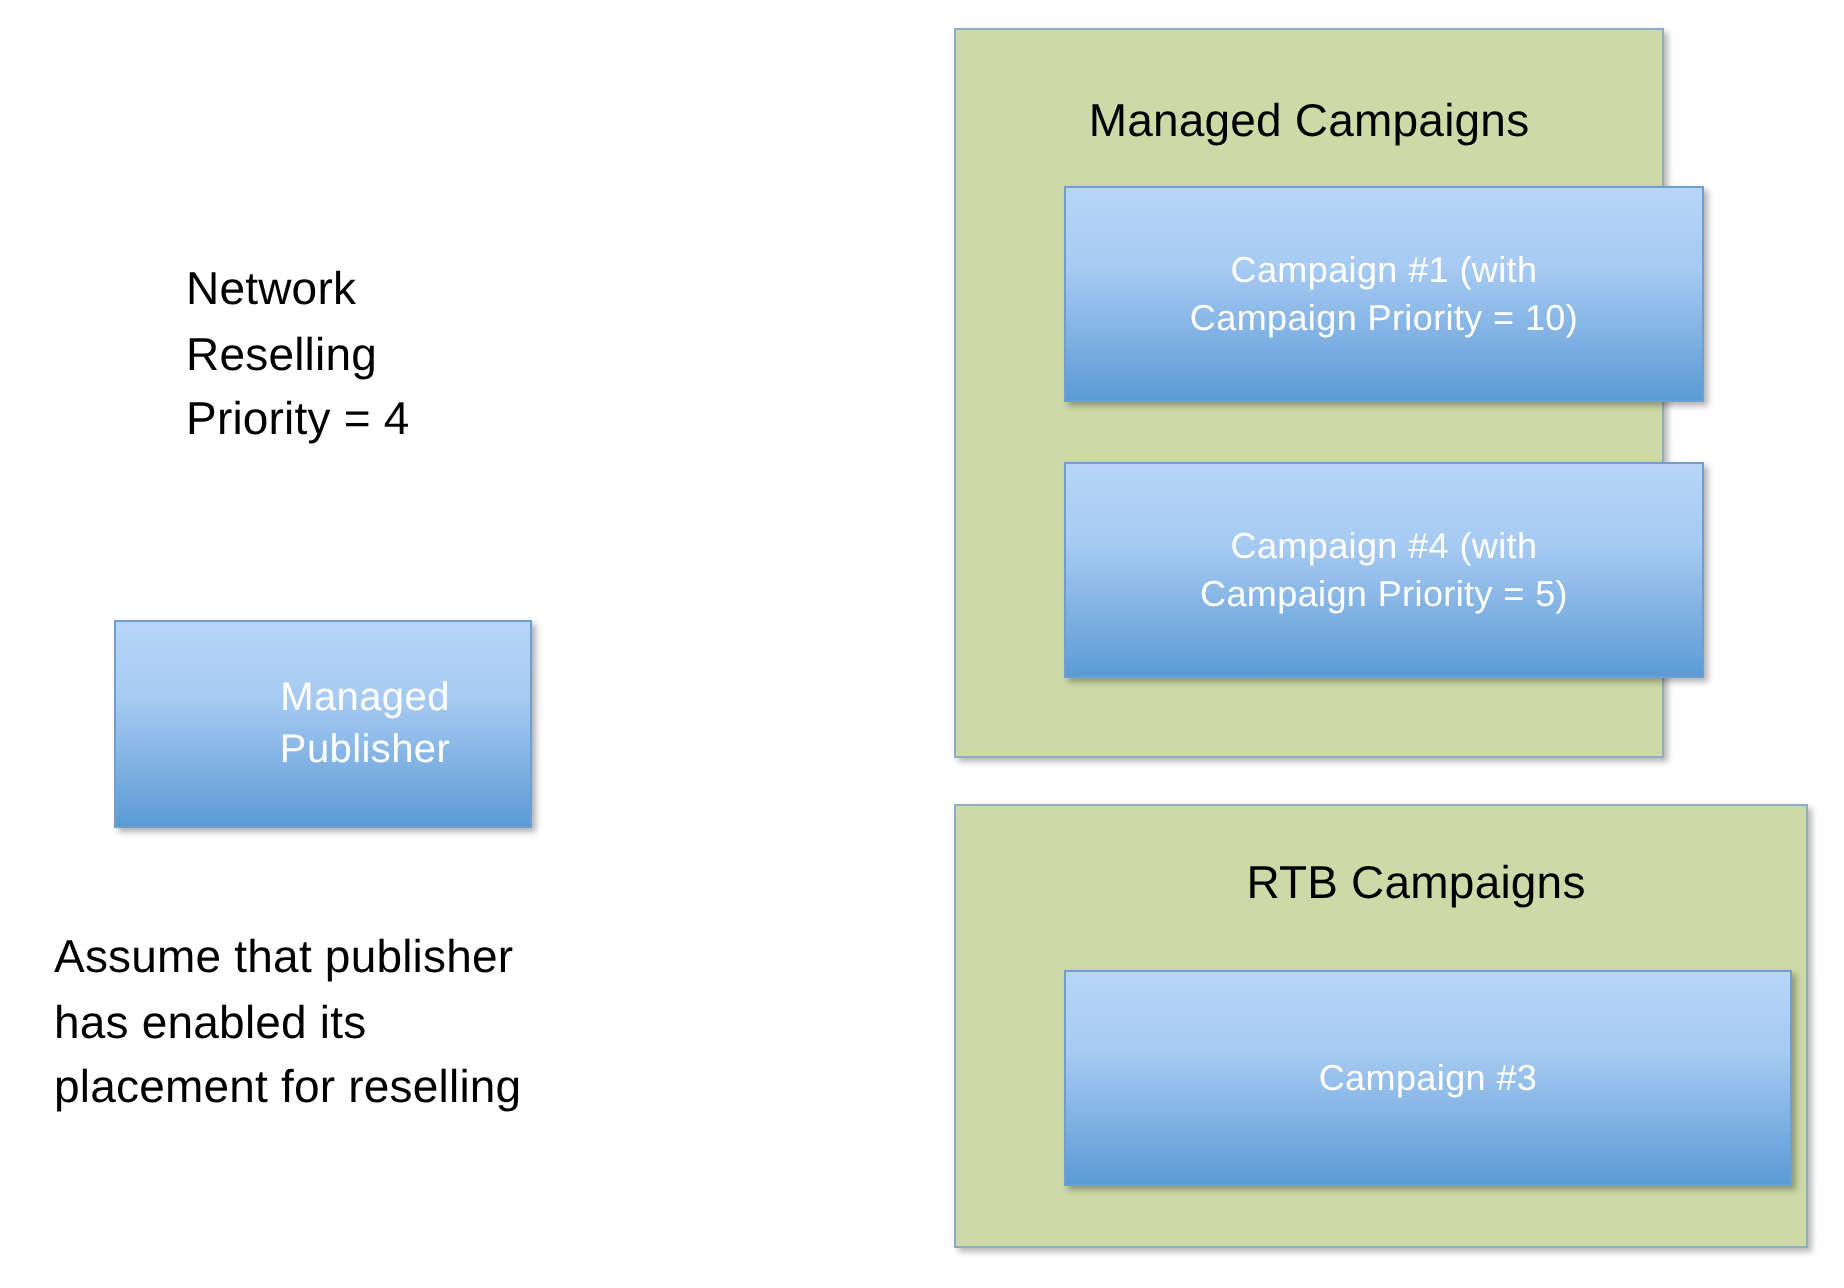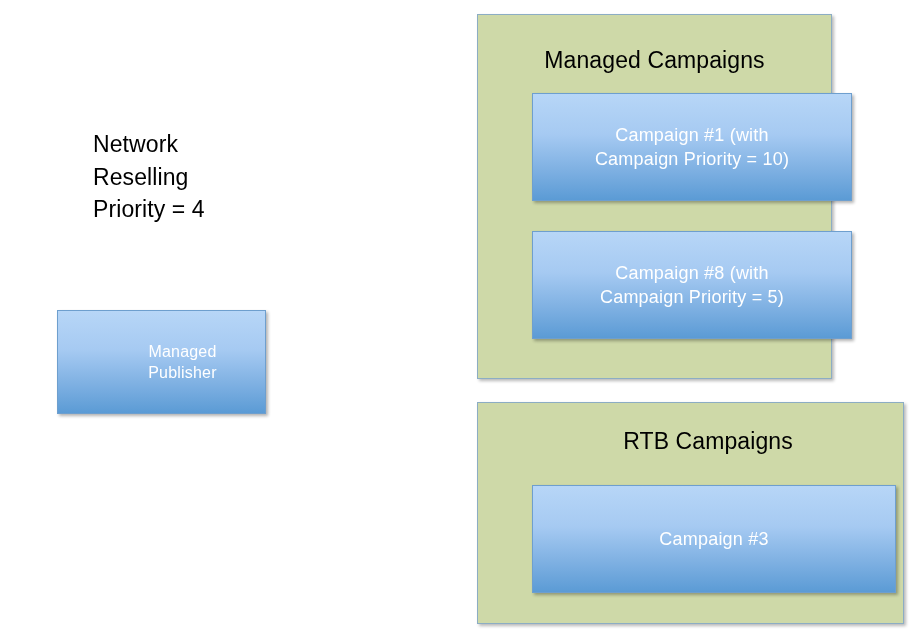--- a/index.html
+++ b/index.html
@@ -50,21 +50,21 @@
     position: absolute;
     box-sizing: border-box;
     background: linear-gradient(to bottom, #b7d6f7 0%, #a6caf2 38%, #7eb0e2 72%, #5b9bd5 100%);
     border: 1px solid #6e9fce;
     box-shadow: 2px 2px 3px rgba(0, 0, 0, 0.30);
     display: flex;
     align-items: center;
     justify-content: center;
     text-align: center;
     color: #ffffff;
-    font-size: 16px;
+    font-size: 20px;
     line-height: 1.32;
     white-space: pre-line;
     font-weight: 400;
     letter-spacing: 0.2px;
     padding-left: 42px;
   }
 
   #managed-publisher-box {
     left: 57px;
     top: 310px;
@@ -156,31 +156,34 @@
 
   <div class="text-block" id="network-priority-note">Network
 Reselling
 Priority = 4</div>
 
   <div class="blue-box" id="managed-publisher-box">
     <span>Managed
 Publisher</span>
   </div>
 
+  <div class="text-block" id="reselling-note">Assume that publisher
+has enabled its
+placement for reselling</div>
 
   <div class="green-group" id="managed-campaigns-group">
     <div class="group-title" id="managed-campaigns-title">Managed Campaigns</div>
 
     <div class="campaign-card" id="campaign-1-box">
       <span>Campaign #1 (with
 Campaign Priority = 10)</span>
     </div>
 
     <div class="campaign-card" id="campaign-2-box">
-      <span>Campaign #8 (with
+      <span>Campaign #4 (with
 Campaign Priority = 5)</span>
     </div>
   </div>
 
   <div class="green-group" id="rtb-campaigns-group">
     <div class="group-title" id="rtb-campaigns-title">RTB Campaigns</div>
 
     <div class="campaign-card" id="campaign-3-box">
       <span>Campaign #3</span>
     </div>

